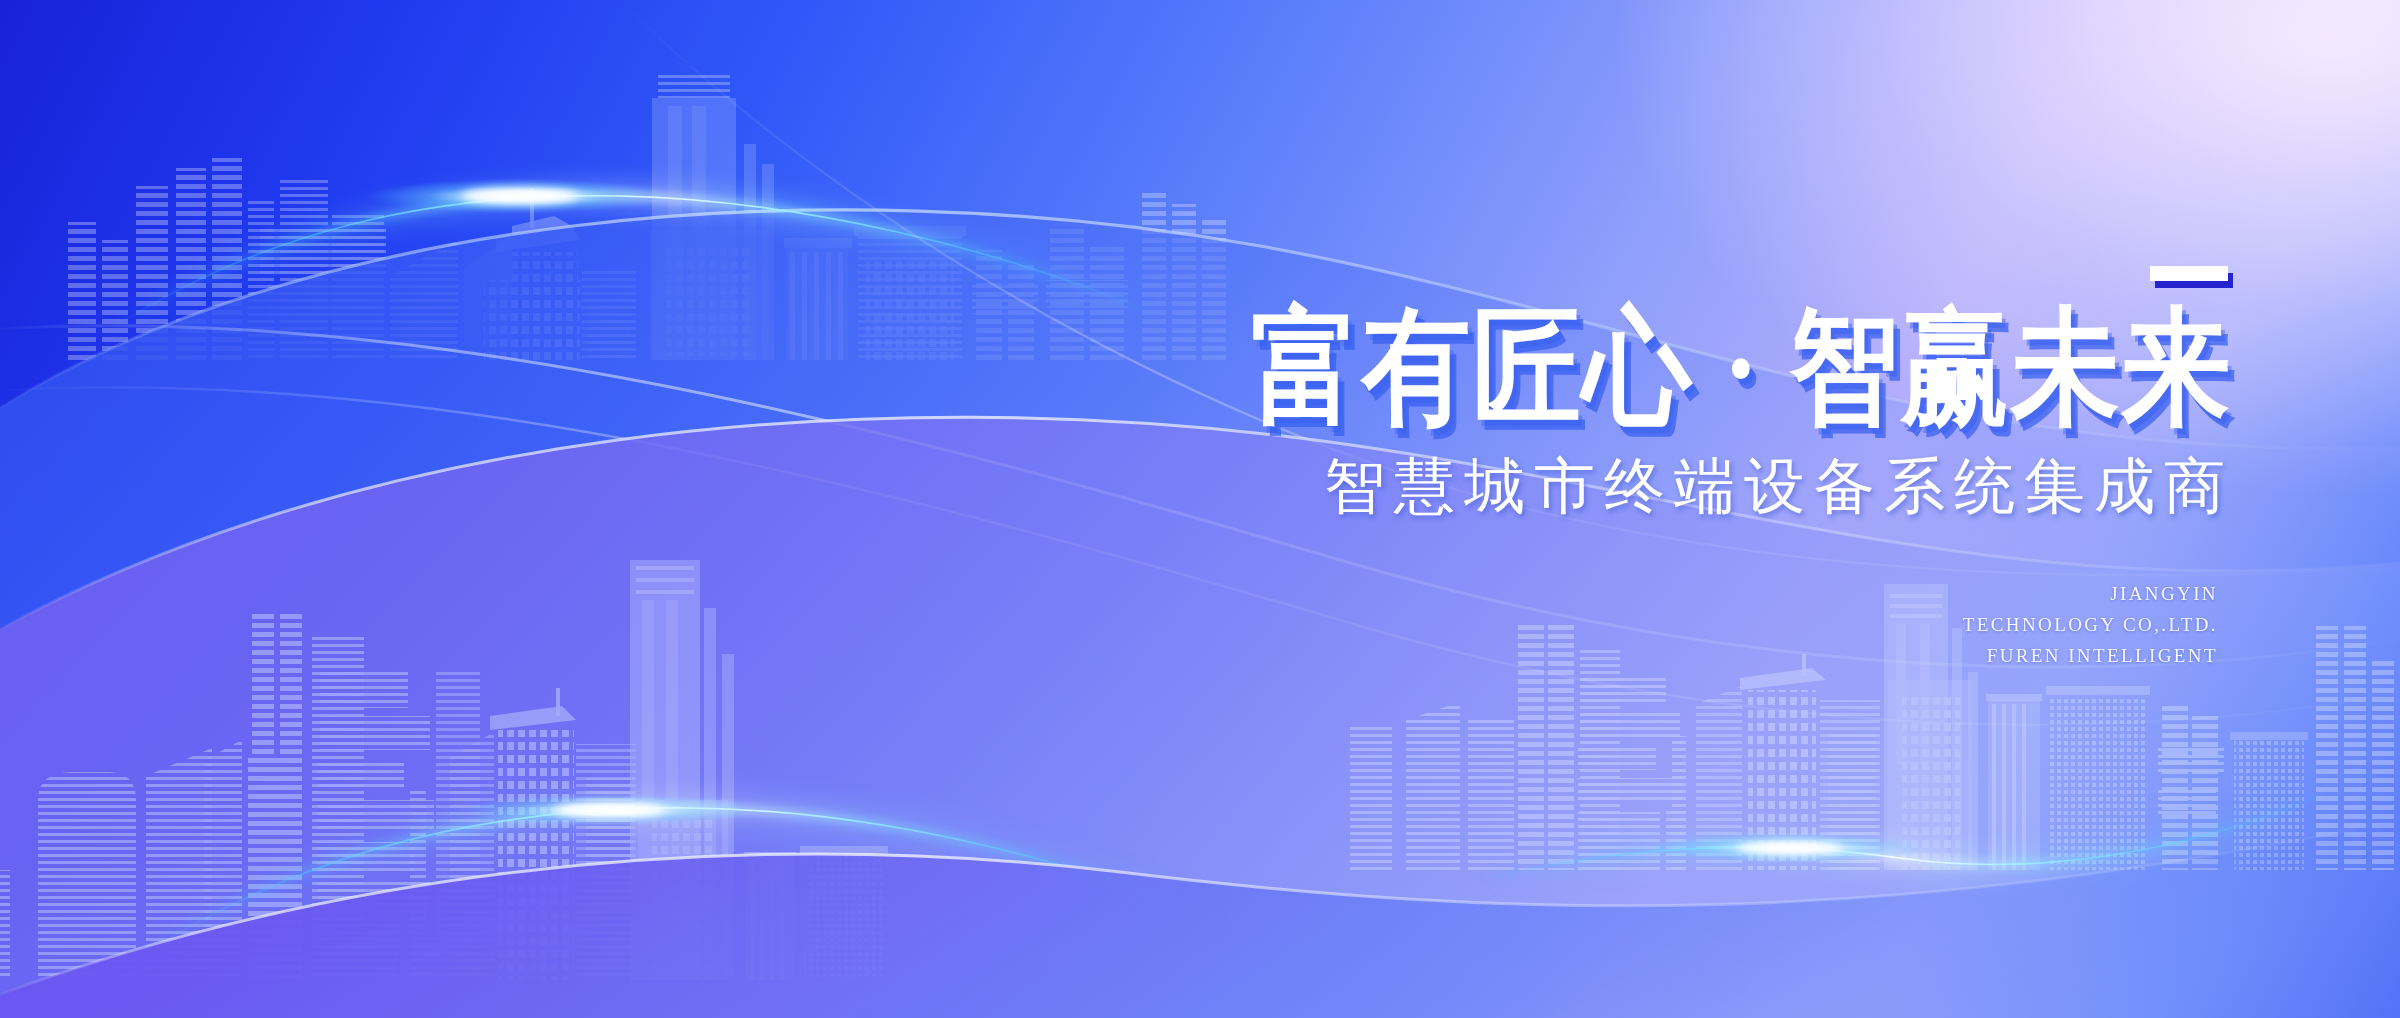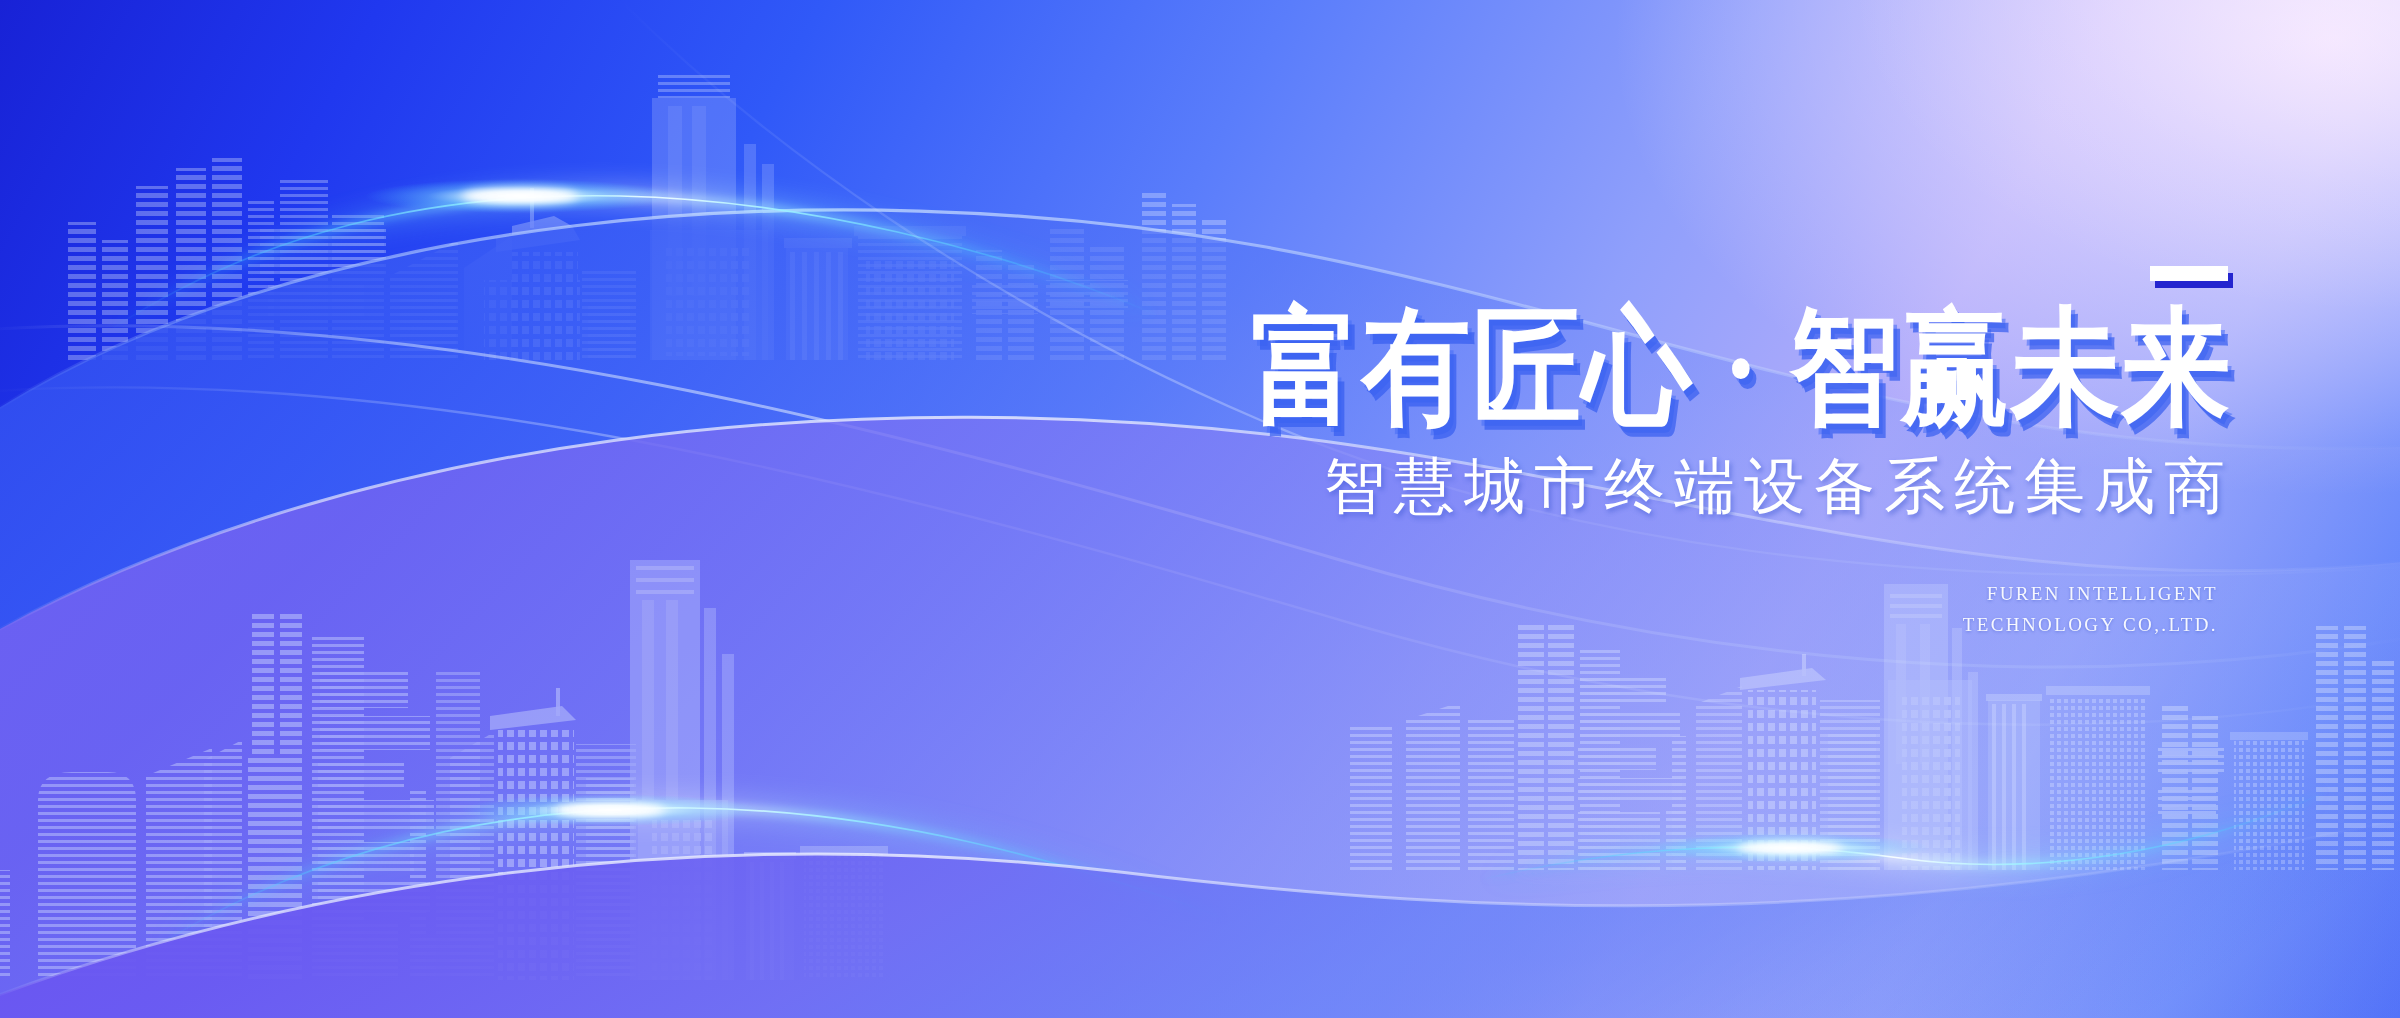--- a/index.html
+++ b/index.html
@@ -482,19 +482,20 @@
 
     <div id="dash-row">
       <div id="dash-mark"></div>
     </div>
 
     <div id="main-title">富有匠心 · 智赢未来</div>
 
     <div id="sub-title">智慧城市终端设备系统集成商</div>
 
     <div id="en-block">
+      <span class="en-line">JIANGYIN</span>
+      <span class="en-line">TECHNOLOGY CO,.LTD.</span>
       <span class="en-line">FUREN INTELLIGENT</span>
-      <span class="en-line">TECHNOLOGY CO,.LTD.</span>
     </div>
 
   </div>
 
 </div>
 
 </body></html>

